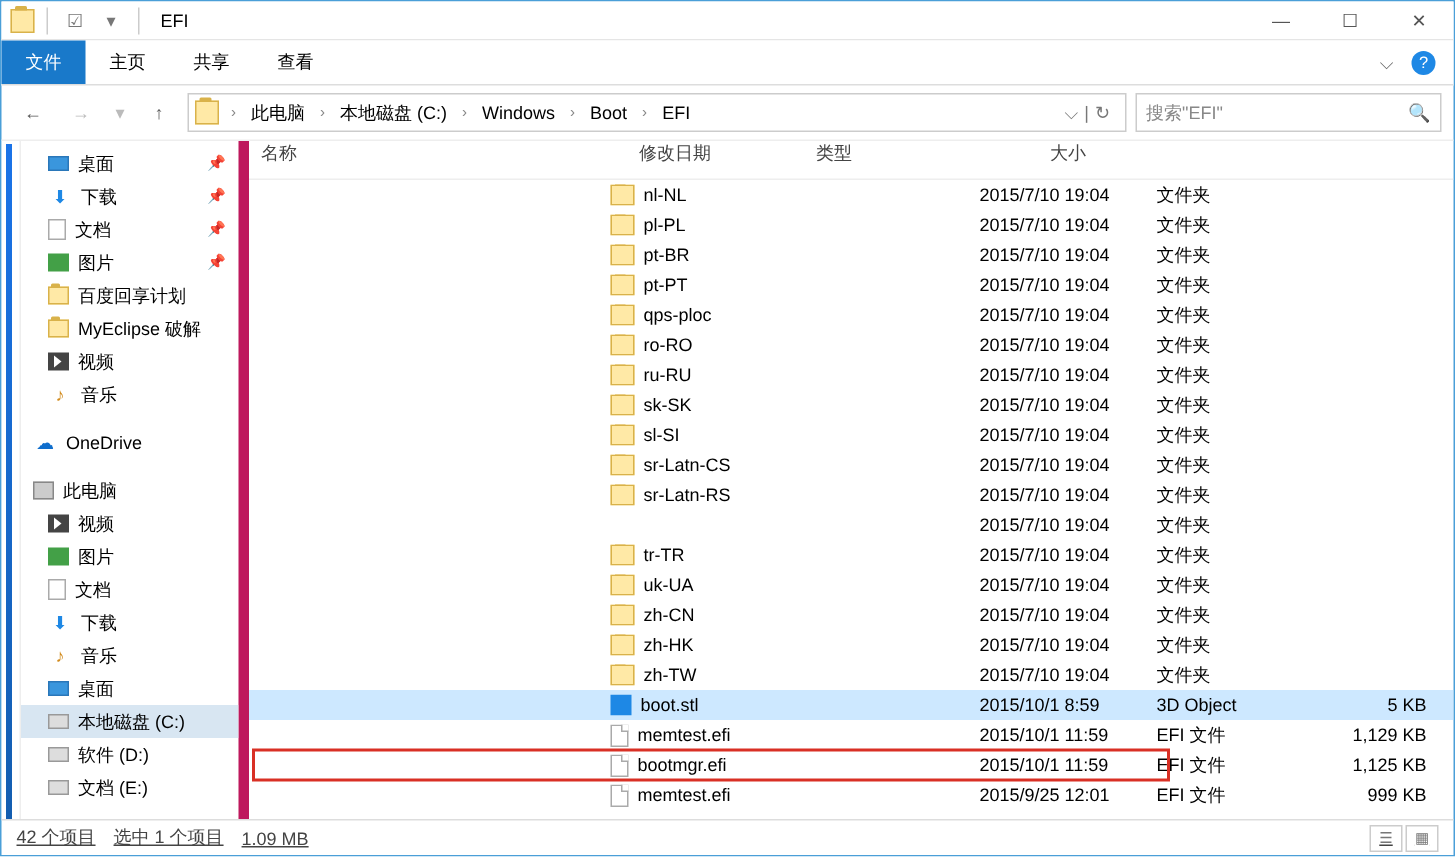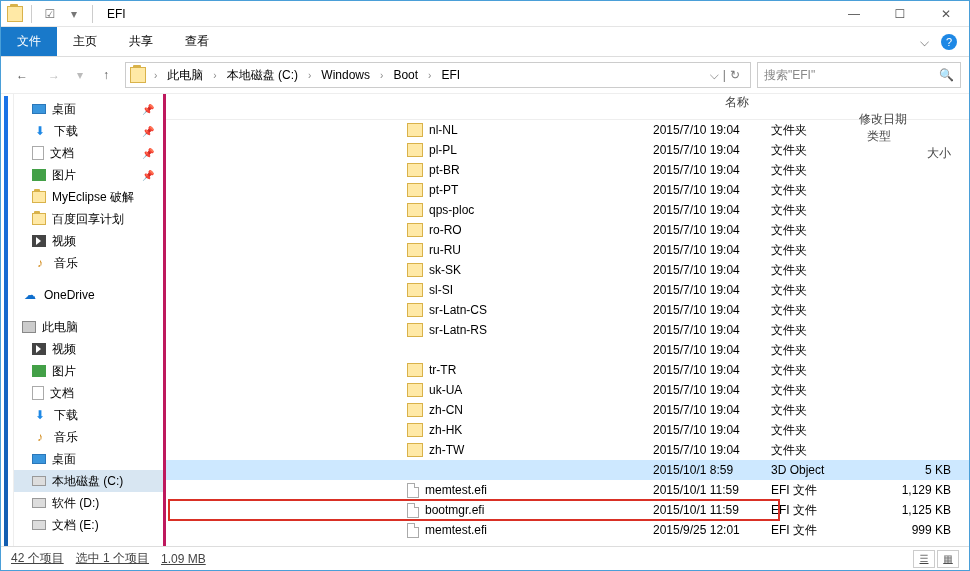--- a/index.html
+++ b/index.html
@@ -34,21 +34,21 @@
 .bc-sep { color: #888; padding: 0 4px; font-size: 10px; }
 .bc-item { padding: 0 4px; cursor: pointer; }
 .bc-drop { margin-left: auto; color: #777; padding: 0 6px; display:flex; gap:4px; align-items:center; }
 .searchbox { width: 204px; height: 26px; border: 1px solid #ccc; display: flex; align-items: center; padding: 0 6px; color: #888; }
 .searchbox span.mag { margin-left: auto; color: #999; }
 
 
 .body { flex: 1; display: flex; overflow: hidden; border-top: 1px solid #eee; }
 .leftcol { width: 13px; background: #fff; border-right: 1px solid #eee; position: relative; }
 .leftcol .blue { position:absolute; left:3px; top:2px; width:4px; height: 520px; background: linear-gradient(#1a73e8,#125aa7); }
-.nav-pane { width: 152px; border-right: 3px solid #be185d; overflow-y: auto; padding-top: 4px; }
+.nav-pane { width: 152px; border-right: 7px solid #be185d; overflow-y: auto; padding-top: 4px; }
 .nav-item { display: flex; align-items: center; height: 22px; padding-left: 18px; gap: 6px; cursor: pointer; }
 .nav-item .pin { margin-left: auto; margin-right: 8px; color: #888; font-size: 10px; }
 .nav-item.selected { background: #d8e6f2; }
 .nav-item.header { font-weight: normal; padding-left: 8px; }
 .nav-icon { width: 16px; height: 16px; display: flex; align-items: center; justify-content: center; font-size: 12px; }
 .nav-icon.folder { background: #ffe9a6; border: 1px solid #d9b24a; width:14px; height:12px; position:relative; }
 .nav-icon.folder::before { content:""; position:absolute; top:-3px; left:1px; width:6px; height:3px; background:#d9b24a; border-radius:1px 1px 0 0; }
 .nav-icon.desktop { background:#3a96dd; width:14px; height:10px; border:1px solid #2a77b9;}
 .nav-icon.download { color:#1e88e5; }
 .nav-icon.doc { background:#fff; border:1px solid #aaa; width:12px; height:14px; position:relative; }
@@ -56,21 +56,21 @@
 .nav-icon.video { background:#444; width:14px; height:12px; position:relative; }
 .nav-icon.video::after{content:"";position:absolute;left:4px;top:2px;border-left:5px solid #fff;border-top:4px solid transparent;border-bottom:4px solid transparent;}
 .nav-icon.music { color:#d28c1f; }
 .nav-icon.onedrive { color:#0f6ecd; }
 .nav-icon.pc { background:#ccc; border:1px solid #888; width:14px; height:12px; }
 .nav-icon.drive { background:#ddd; border:1px solid #999; width:14px; height:10px; position:relative; }
 .nav-group-gap { height: 10px; }
 
 
 .filelist { flex: 1; overflow: auto; position: relative; }
-.columns-header { display: flex; height: 26px; align-items: flex-end; border-bottom: 1px solid #eee; color: #444; position: sticky; top: 0; background: #fff; flex-direction: column; }
+.columns-header { display: flex; height: 26px; align-items: flex-start; border-bottom: 1px solid #eee; color: #444; position: sticky; top: 0; background: #fff; }
 .col { padding-left: 8px; }
 .col.name { width: 252px; }
 .col.date { width: 118px; }
 .col.type { width: 110px; }
 .col.size { width: 96px; text-align: right; padding-right: 18px; }
 .row { display: flex; height: 20px; align-items: center; cursor: pointer; justify-content: flex-end; }
 .row.selected { background: #cde8ff; }
 .row .cell { padding-left: 8px; overflow: hidden; white-space: nowrap; text-overflow: ellipsis; }
 .row .cell.name { width: 252px; display: flex; align-items: center; gap: 6px; padding-left: 14px; }
 .row .cell.date { width: 118px; }
@@ -172,25 +172,25 @@
           <span>文档</span>
           <span class="pin">📌</span>
         </div>
         <div class="nav-item">
           <span class="nav-icon pic"></span>
           <span>图片</span>
           <span class="pin">📌</span>
         </div>
         <div class="nav-item">
           <span class="nav-icon folder"></span>
+          <span>百度回享计划</span>
+        </div>
+        <div class="nav-item">
+          <span class="nav-icon folder"></span>
           <span>MyEclipse 破解</span>
-        </div>
-        <div class="nav-item">
-          <span class="nav-icon folder"></span>
-          <span>百度回享计划</span>
         </div>
         <div class="nav-item">
           <span class="nav-icon video"></span>
           <span>视频</span>
         </div>
         <div class="nav-item">
           <span class="nav-icon music">♪</span>
           <span>音乐</span>
         </div>
         <div class="nav-group-gap"></div>
@@ -392,20 +392,24 @@
           <div class="row">
             <div class="cell name">
               <span class="file-icon folder"></span>
               <span>zh-TW</span>
             </div>
             <div class="cell date">2015/7/10 19:04</div>
             <div class="cell type">文件夹</div>
             <div class="cell size"></div>
           </div>
           <div class="row selected">
+            <div class="cell name">
+              <span class="file-icon stl"></span>
+              <span>boot.stl</span>
+            </div>
             <div class="cell date">2015/10/1 8:59</div>
             <div class="cell type">3D Object</div>
             <div class="cell size">5 KB</div>
           </div>
           <div class="row">
             <div class="cell name">
               <span class="file-icon file"></span>
               <span>memtest.efi</span>
             </div>
             <div class="cell date">2015/10/1 11:59</div>

